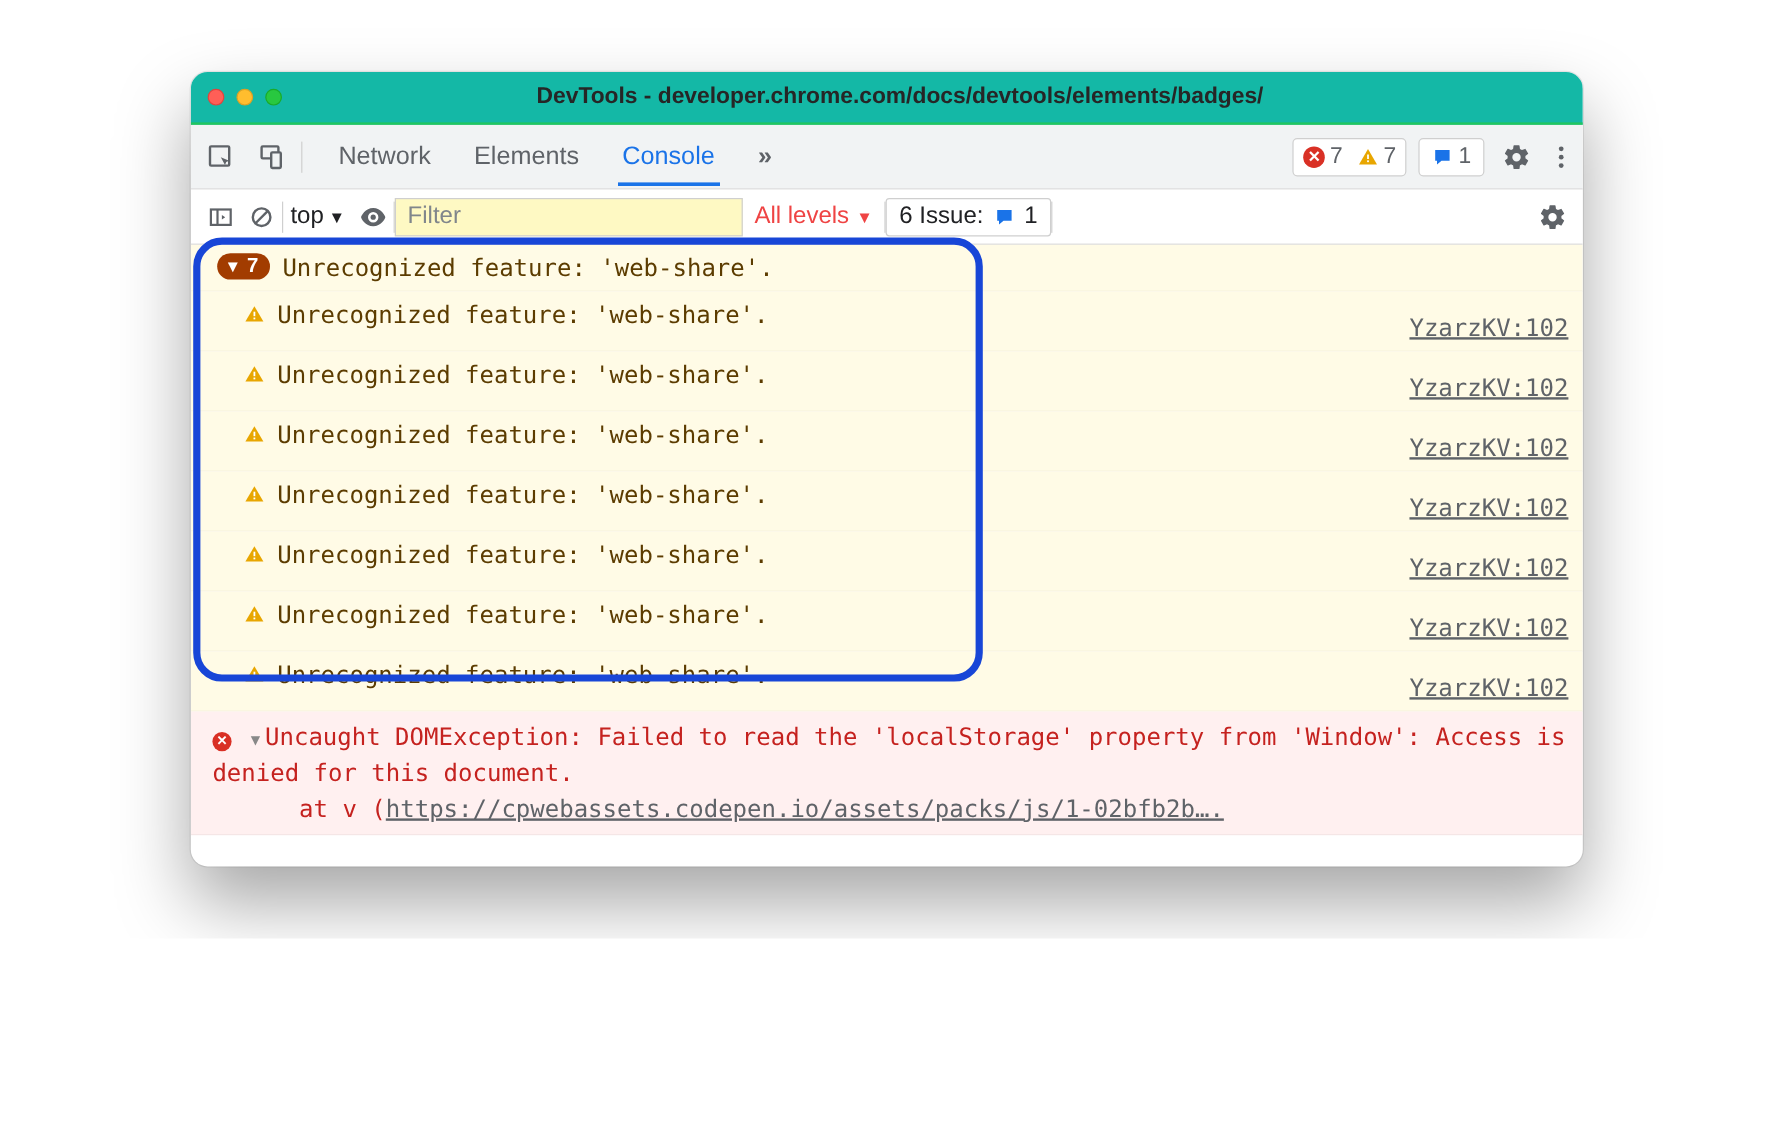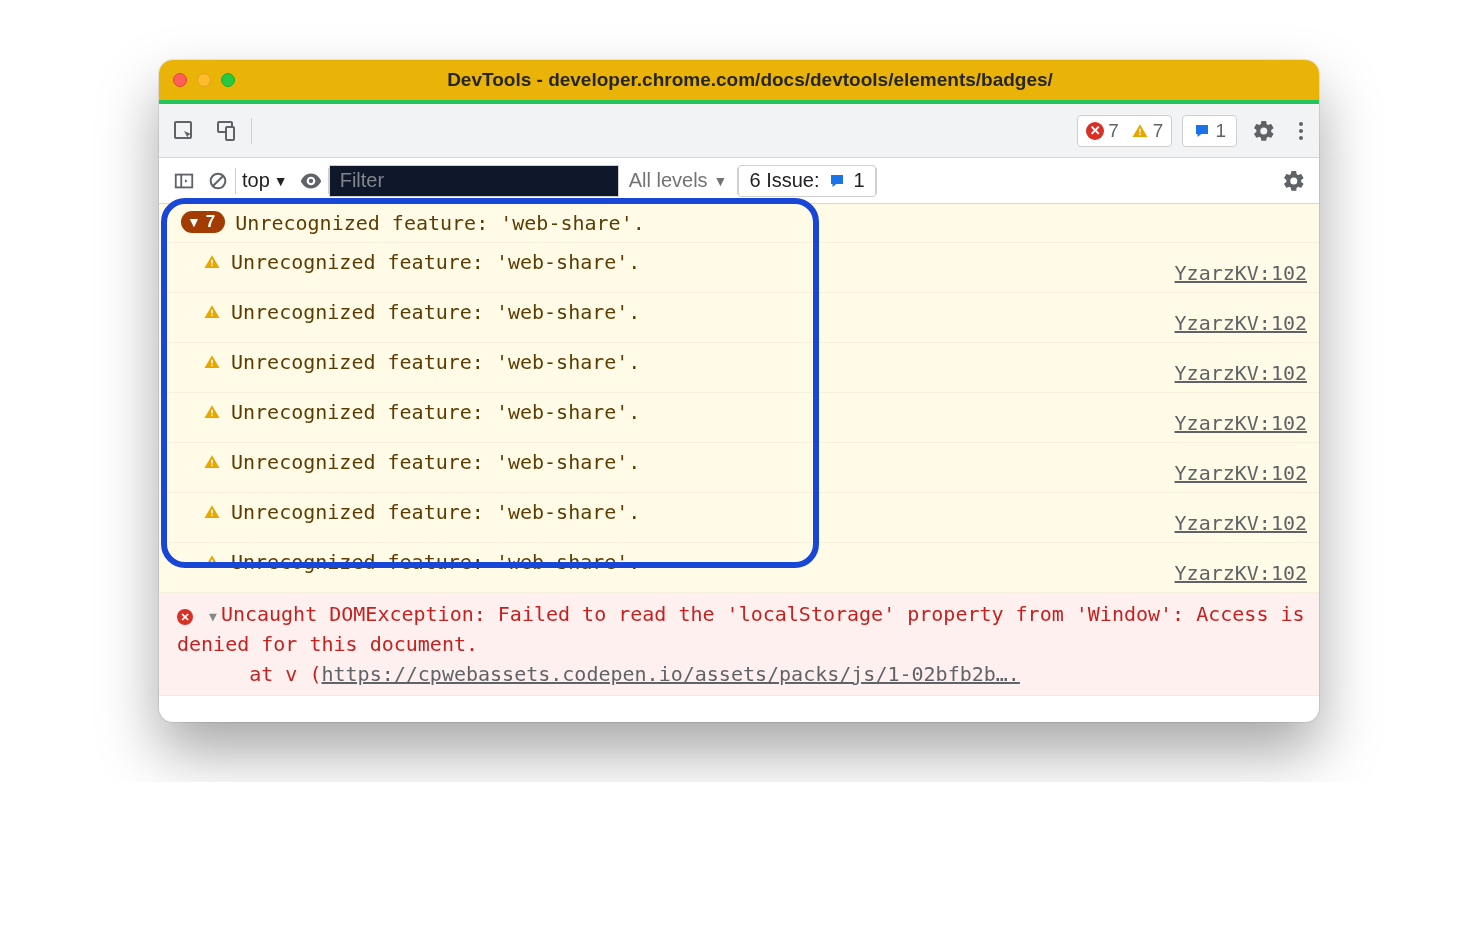--- a/index.html
+++ b/index.html
@@ -13,26 +13,26 @@
   }
   .window {
     width: 1160px;
     border-radius: 14px;
     overflow: hidden;
     box-shadow: 0 30px 60px rgba(0,0,0,0.35), 0 0 0 1px rgba(0,0,0,0.08);
     background: #fff;
     position: relative;
   }
   .titlebar {
-    background: #eab308;
+    background: #14b8a6;
     height: 44px;
     display: flex;
     align-items: center;
     padding: 0 14px;
-    border-bottom: 4px solid #22c55e;
+    border-bottom: 2px solid #22c55e;
   }
   .traffic { display: flex; gap: 10px; margin-right: 20px; }
   .dot { width: 14px; height: 14px; border-radius: 50%; }
   .dot.red { background: #ff5f57; border: 1px solid #e0443e; }
   .dot.yellow { background: #ffbd2e; border: 1px solid #dea123; }
   .dot.green { background: #28c840; border: 1px solid #1aab29; }
   .title {
     font-weight: 700;
     color: #262626;
     font-size: 19px;
@@ -87,23 +87,23 @@
   }
   .filter-box {
     flex: 0 0 290px;
     height: 32px;
     border: 1px solid #cfcfcf;
     padding: 0 10px;
     font-size: 20px;
     color: #888;
     display: flex;
     align-items: center;
-    background: #0f172a;
-  }
-  .levels-select { font-size: 20px; color: #737373; padding: 4px 10px; display:flex; align-items:center; gap:6px; }
+    background: #fef9c3;
+  }
+  .levels-select { font-size: 20px; color: #ef4444; padding: 4px 10px; display:flex; align-items:center; gap:6px; }
   .issues-btn {
     border: 1px solid #cfcfcf; border-radius: 3px;
     padding: 3px 10px; font-size: 20px; color: #202124;
     display:flex; align-items:center; gap:8px;
     height: 32px;
   }
   .divider-v { width:1px; height:26px; background:#cfcfcf; }
 
   .console-body {
     font-family: ui-monospace, "SF Mono", Menlo, Consolas, monospace;
@@ -176,20 +176,26 @@
             <path d="M12 12 l7 3 -2.5 1 -1 2.5z" fill="currentColor" stroke="none"></path>
           </svg>
     </div>
     <div class="tool-icon">
       <svg width="24" height="24" viewBox="0 0 24 24" fill="none" stroke="currentColor" stroke-width="2">
             <rect x="4" y="3" width="14" height="10" rx="1"></rect>
             <rect x="12" y="8" width="8" height="13" rx="1" fill="#f1f3f4"></rect>
           </svg>
     </div>
     <div class="divider-v"></div>
+    <div class="tab-list">
+      <div class="tab">Network</div>
+      <div class="tab">Elements</div>
+      <div class="tab active">Console</div>
+      <div class="tab" style="color:#5f6368;font-weight:bold">»</div>
+    </div>
     <div class="right-tools">
       <div class="badge-group">
         <span class="icon-circle err">✕</span>
         <span>7</span>
         <span style="width:4px"></span>
         <span class="icon-triangle">
           <svg width="18" height="18" viewBox="0 0 24 24">
                 <path d="M12 3 L22 20 H2 Z" fill="#e8a600"></path>
                 <rect x="11" y="9" width="2" height="5" fill="#fff"></rect>
                 <rect x="11" y="15.5" width="2" height="2" fill="#fff"></rect>

